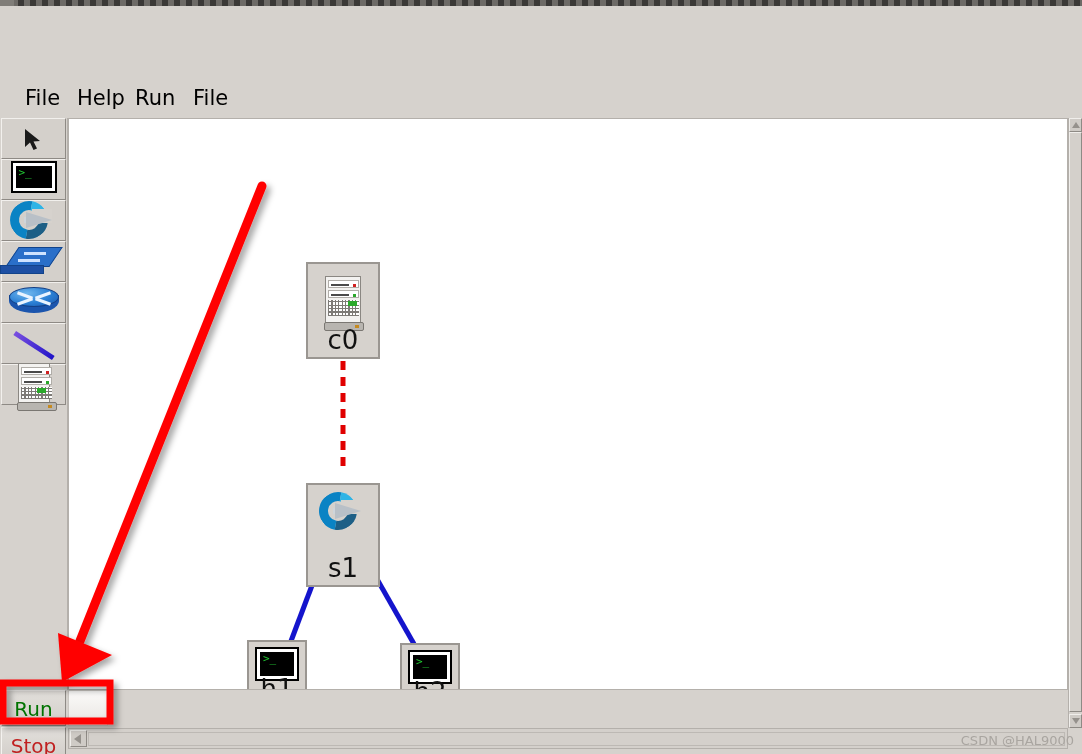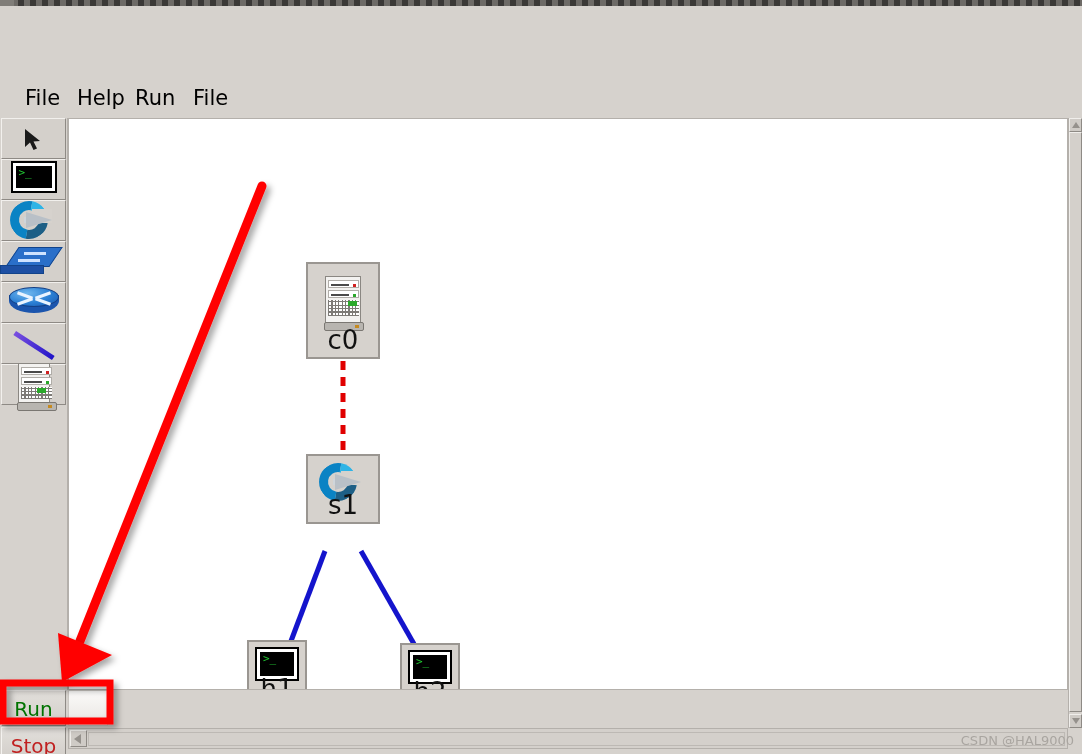--- a/index.html
+++ b/index.html
@@ -611,21 +611,21 @@
           <span class="bay bay1"></span>
             <span class="bay bay2"></span>
           <span class="grid"></span>
             <span class="led"></span>
           <span class="base"></span>
         </div>
       </div>
       <div class="node-label">c0</div>
     </div>
 
-    <div class="node" style="left:237px;top:335px;width:74px;height:70px">
+    <div class="node" style="left:237px;top:364px;width:74px;height:104px">
       <div class="node-icon" style="top:5px">
         <div class="icon-swirl">
           <span class="ring"></span>
             <span class="gap"></span>
           <span class="arrow-tail"></span>
             <span class="arrow"></span>
         </div>
       </div>
       <div class="node-label">s1</div>
     </div>

